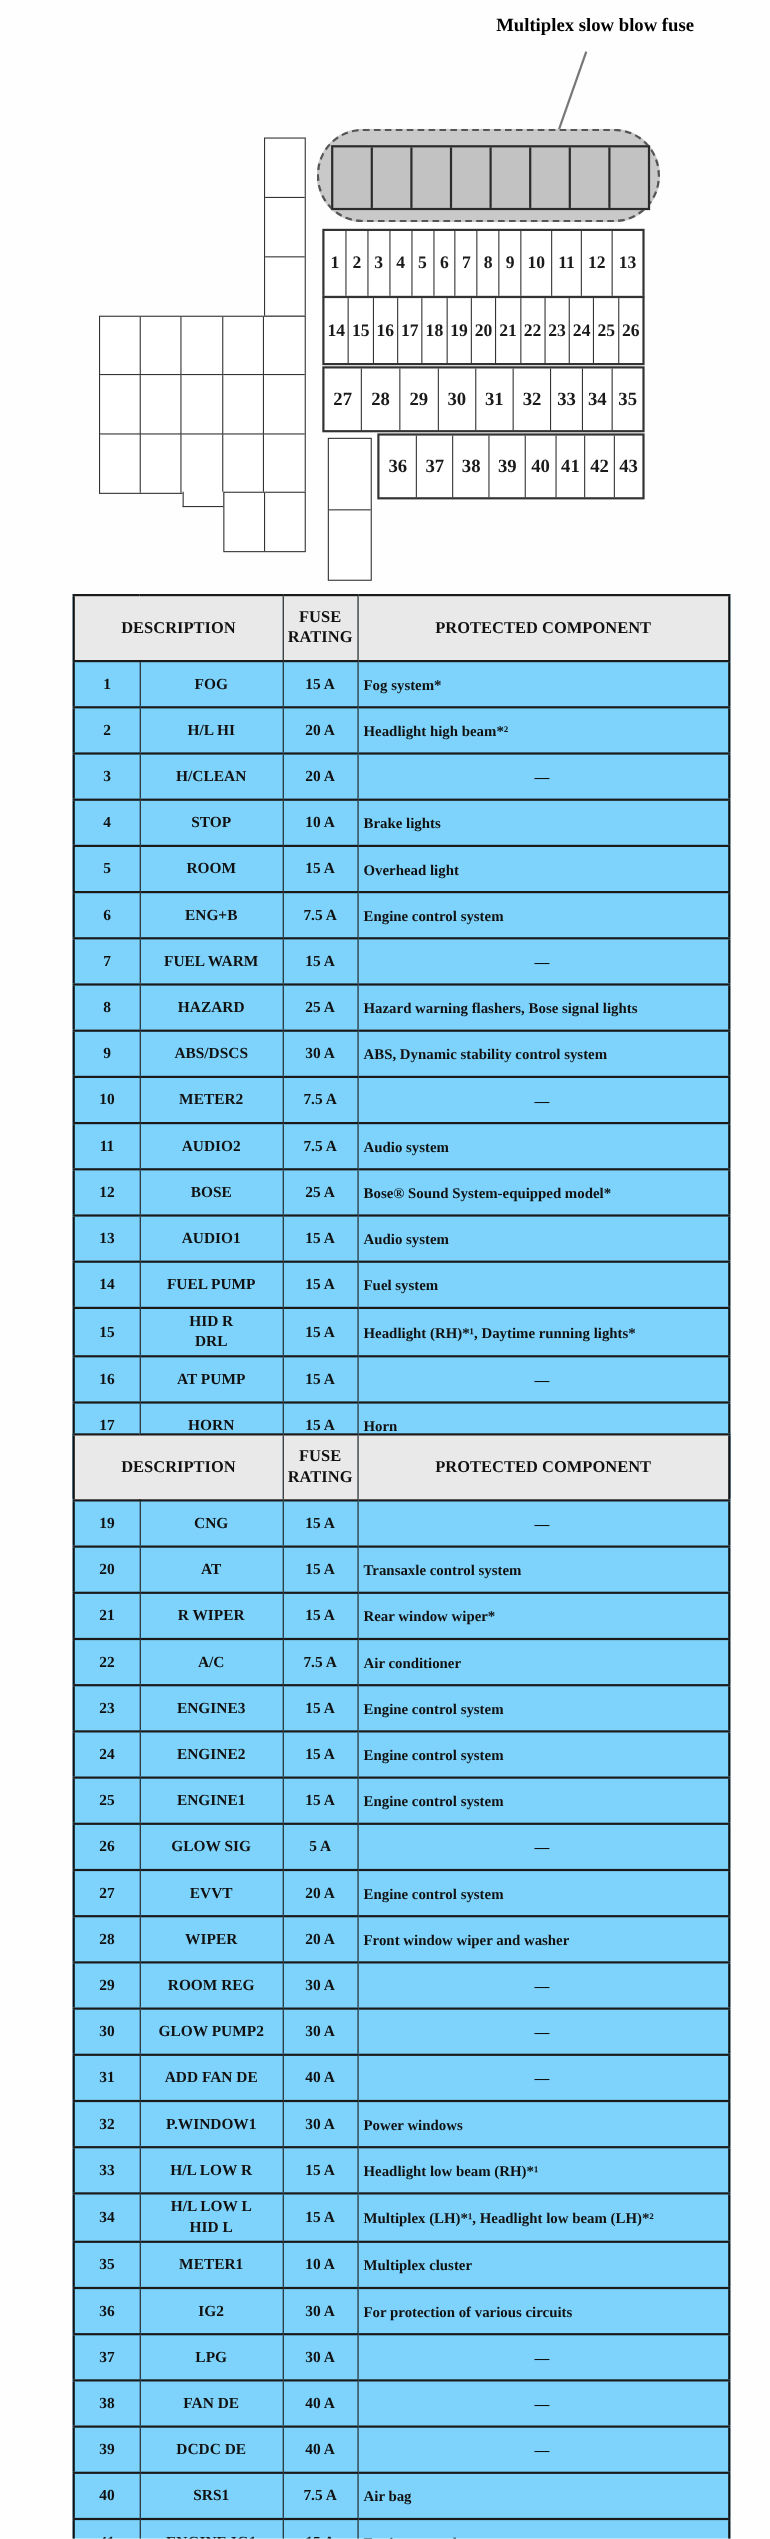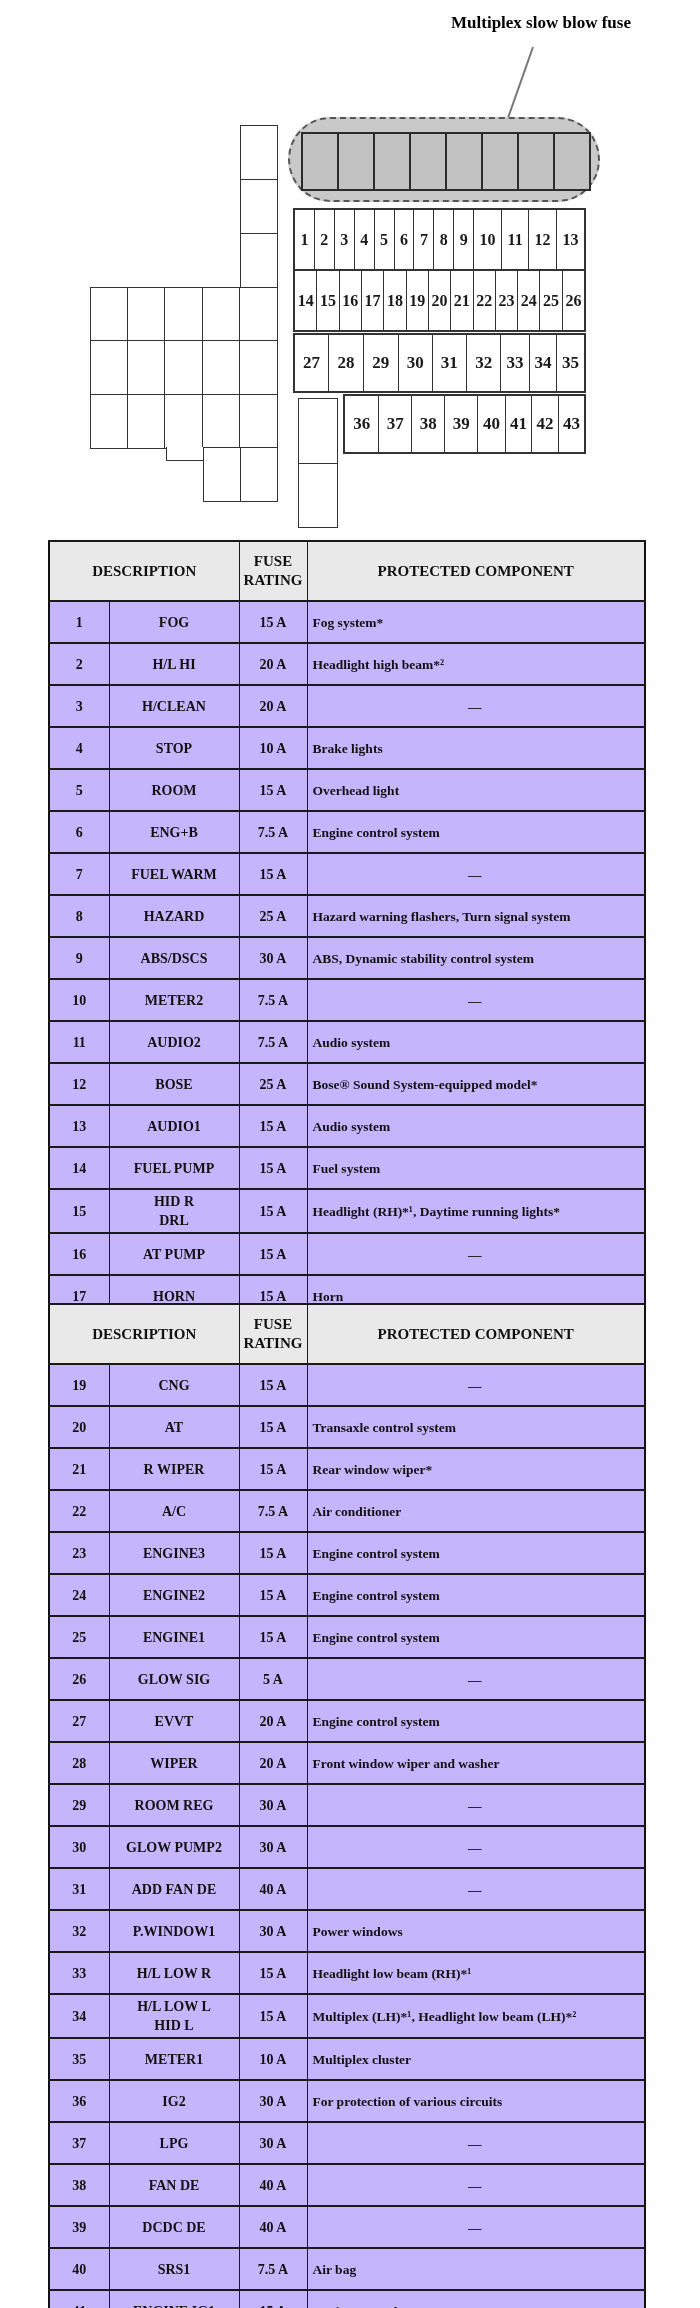--- a/index.html
+++ b/index.html
@@ -48,22 +48,22 @@
                border:1.5px solid #333;box-sizing:border-box;display:flex;background:#fff;}
   .lower-block .lcell{flex:1;border-right:1.5px solid #333;}
   .lower-block .lcell:last-child{border-right:none;}
 
   .vpair{position:absolute;left:298px;top:398px;width:40px;height:130px;
          border:1.5px solid #333;box-sizing:border-box;display:flex;flex-direction:column;background:#fff;}
   .vpair .vcell{flex:1;border-bottom:1.5px solid #333;}
   .vpair .vcell:last-child{border-bottom:none;}
 
   
-  .ftable{position:absolute;left:48px;width:596px;border-collapse:collapse;
-          table-layout:fixed;background:#c4b5fd;}
+  .ftable{position:absolute;left:66px;width:596px;border-collapse:collapse;
+          table-layout:fixed;background:#7dd3fc;}
   .t1{top:540px;}
   .t2{top:1303px;}
   .ftable,
   .ftable th,.ftable td{border:1px solid #1a1a1a;}
   .ftable{border:2.5px solid #111;}
   .ftable th,.ftable td{border-top-width:2px;border-bottom-width:2px;}
   .ftable th{height:56px;background:#e9e9e9;font-size:15px;font-weight:bold;
              text-align:center;white-space:pre-line;line-height:19px;}
   .ftable td{height:36px;font-weight:bold;font-size:14px;text-align:center;
              line-height:19px;padding:2px 1px;}
@@ -241,21 +241,21 @@
         <tr>
           <td class="num">7</td>
           <td class="desc">FUEL WARM</td>
           <td class="rating">15 A</td>
           <td class="comp dash">—</td>
         </tr>
         <tr>
           <td class="num">8</td>
           <td class="desc">HAZARD</td>
           <td class="rating">25 A</td>
-          <td class="comp">Hazard warning flashers, Turn signal system</td>
+          <td class="comp">Hazard warning flashers, Bose signal lights</td>
         </tr>
         <tr>
           <td class="num">9</td>
           <td class="desc">ABS/DSCS</td>
           <td class="rating">30 A</td>
           <td class="comp">ABS, Dynamic stability control system</td>
         </tr>
         <tr>
           <td class="num">10</td>
           <td class="desc">METER2</td>

